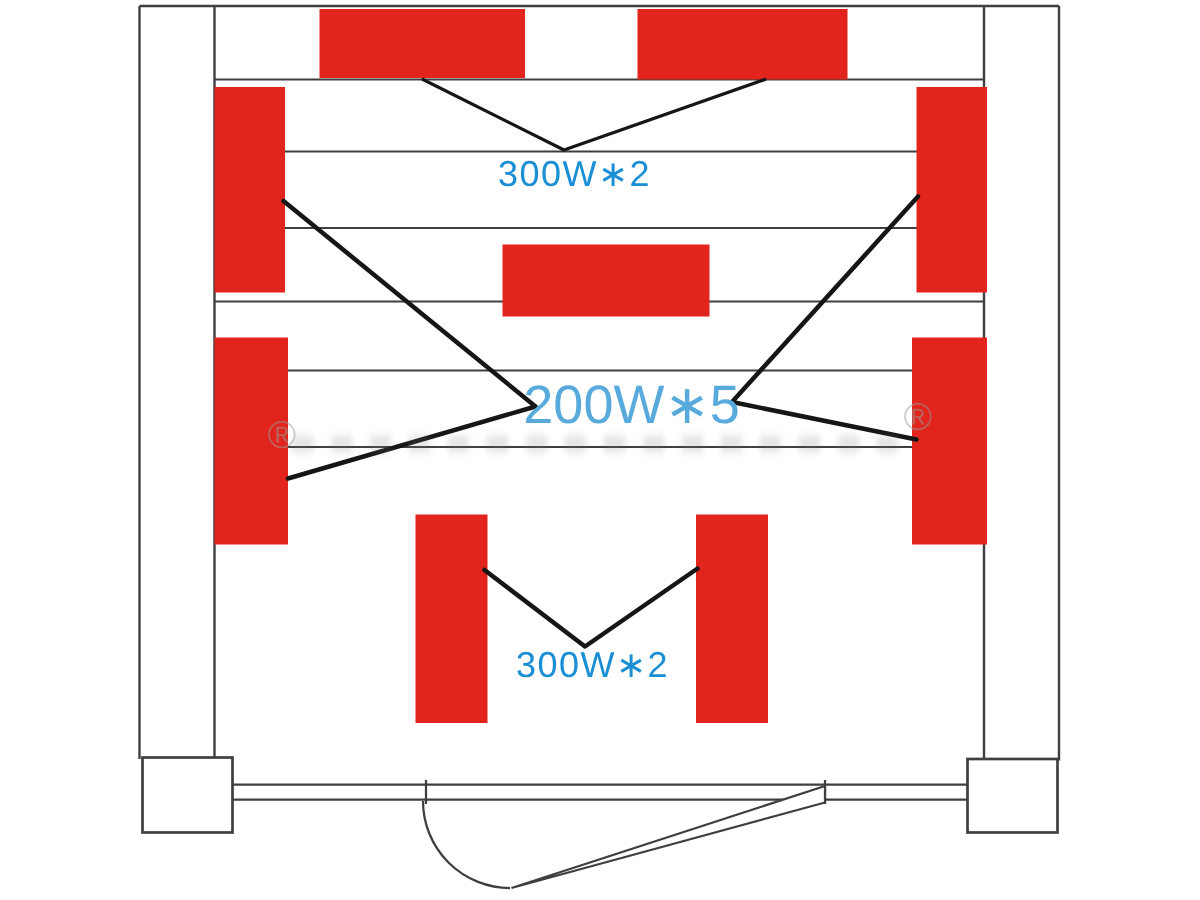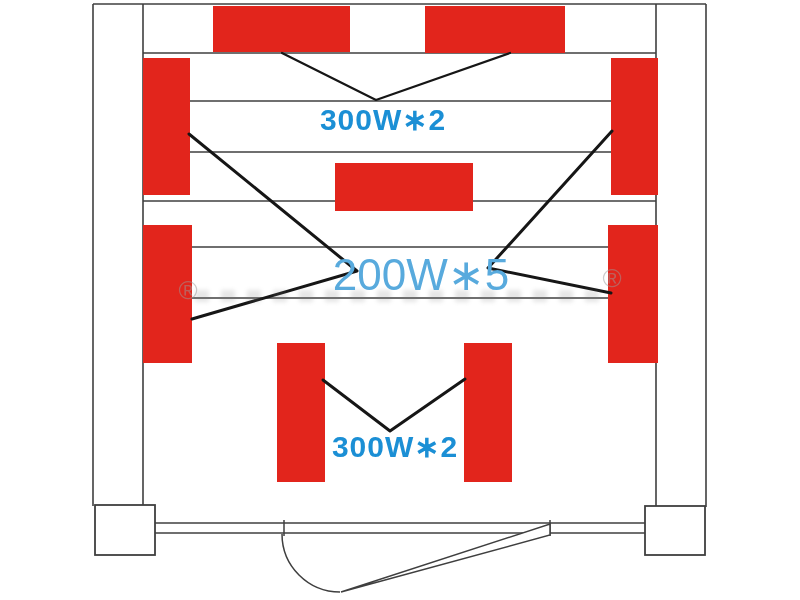--- a/index.html
+++ b/index.html
@@ -2,26 +2,26 @@
 <html style="--panel-red: #e2251c; --label-blue-bold: #1b8fd5; --label-blue-light: #58aadd; --wall-gray: #3f3f3f; --leader-black: #161616;"><head>
 <meta charset="utf-8">
 <style>
   html,body{margin:0;padding:0;background:#ffffff;}
   #canvas{
     position:relative;width:800px;height:600px;background:#ffffff;
     font-family:"Liberation Sans", sans-serif;overflow:hidden;
   }
   #diagram-svg{position:absolute;left:0;top:0;}
   .label{
-    position:absolute;font-weight:bold;font-size:30px;letter-spacing:1px;
+    position:absolute;font-weight:normal;font-size:24px;letter-spacing:1px;
     color:var(--label-blue-bold);white-space:nowrap;transform:translateX(-50%);
   }
   #label-top{left:383px;top:102px;}
   #label-mid{
-    left:421px;top:249px;font-weight:normal;font-size:44px;
+    left:421px;top:249px;font-weight:normal;font-size:36px;
     color:var(--label-blue-light);letter-spacing:0;
   }
   #label-bottom{left:395px;top:429px;}
   .reg-mark{
     position:absolute;font-size:26px;color:#9a9a9a;opacity:0.5;
     transform:translate(-50%,-50%);font-weight:normal;
   }
   #reg-left{left:188px;top:290px;}
   #reg-right{left:612px;top:278px;}
   #watermark-smudge{

